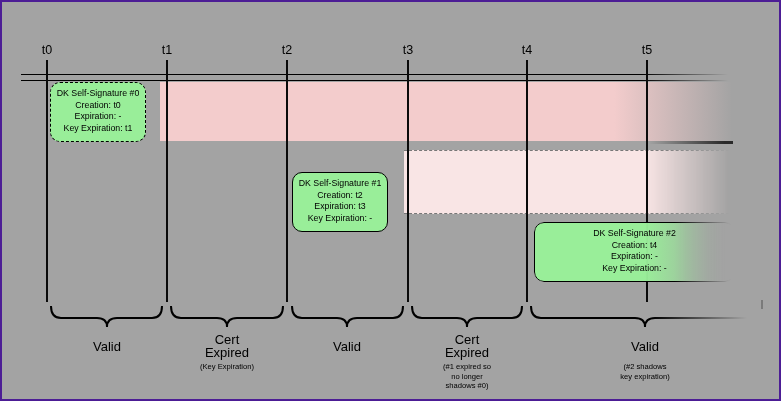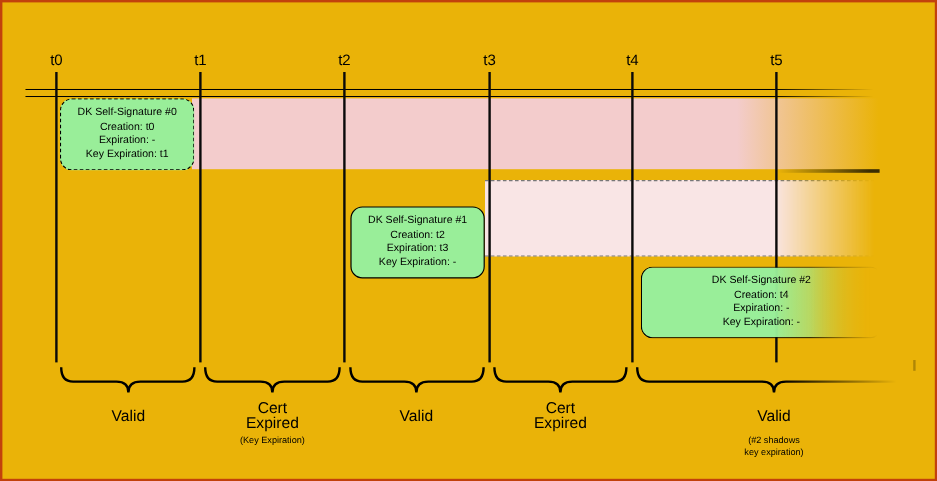--- a/index.html
+++ b/index.html
@@ -1,18 +1,18 @@
 <!DOCTYPE html>
 <html><head>
 <meta charset="utf-8">
 <style>
   html,body{margin:0;padding:0;background:#fff;}
   #frame{
     position:relative;width:781px;height:401px;box-sizing:border-box;
-    border:2px solid #c2410c;background:#eab308;overflow:hidden;
+    border:2px solid #4c1d95;background:#a3a3a3;overflow:hidden;
     font-family:"Liberation Sans",sans-serif;color:#000;
   }
   
   .tick-label{
     position:absolute;top:41px;width:50px;text-align:center;
     font-size:12.5px;line-height:14px;
   }
   
   .tick-line{
     position:absolute;top:58px;height:242px;width:2px;background:#0a0a0a;
@@ -36,21 +36,21 @@
   }
   .band-faint{
     position:absolute;left:402px;top:148px;width:330px;height:63.5px;
     box-sizing:border-box;background:#f9e5e5;
     border-top:1.3px dashed #777;border-bottom:1.3px dashed #777;
     -webkit-mask-image:linear-gradient(to right,#000 73%,transparent 98.5%);
     mask-image:linear-gradient(to right,#000 73%,transparent 98.5%);
   }
   
   .sig-box{
-    position:absolute;box-sizing:border-box;width:112px;height:60px;
+    position:absolute;box-sizing:border-box;width:96px;height:60px;
     background:#99ee99;border:1.6px solid #000;border-radius:10px;
     font-size:8.8px;line-height:11.6px;text-align:center;
     padding-top:5px;white-space:pre-line;
   }
   #sig0{left:48px;top:80px;border-style:dashed;border-width:1.5px;}
   #sig1{left:290px;top:150px;margin-top:20px;}
   #sig2{
     left:532px;top:220px;width:201px;
     background:linear-gradient(to right,#99ee99 55%,rgba(153,238,153,0) 96%);
     -webkit-mask-image:linear-gradient(to right,#000 70%,rgba(0,0,0,0) 98%);
@@ -137,20 +137,23 @@
     <div class="p-label">Cert
 Expired</div>
     <div class="p-note">(Key Expiration)</div>
   </div>
   <div class="period" style="left:255px">
     <div class="p-label">Valid</div>
   </div>
   <div class="period" style="left:375px">
     <div class="p-label">Cert
 Expired</div>
+    <div class="p-note">(#1 expired so
+no longer
+shadows #0)</div>
   </div>
   <div class="period" style="left:553px">
     <div class="p-label">Valid</div>
     <div class="p-note">(#2 shadows
 key expiration)</div>
   </div>
 
 </div>
 
 </body></html>

